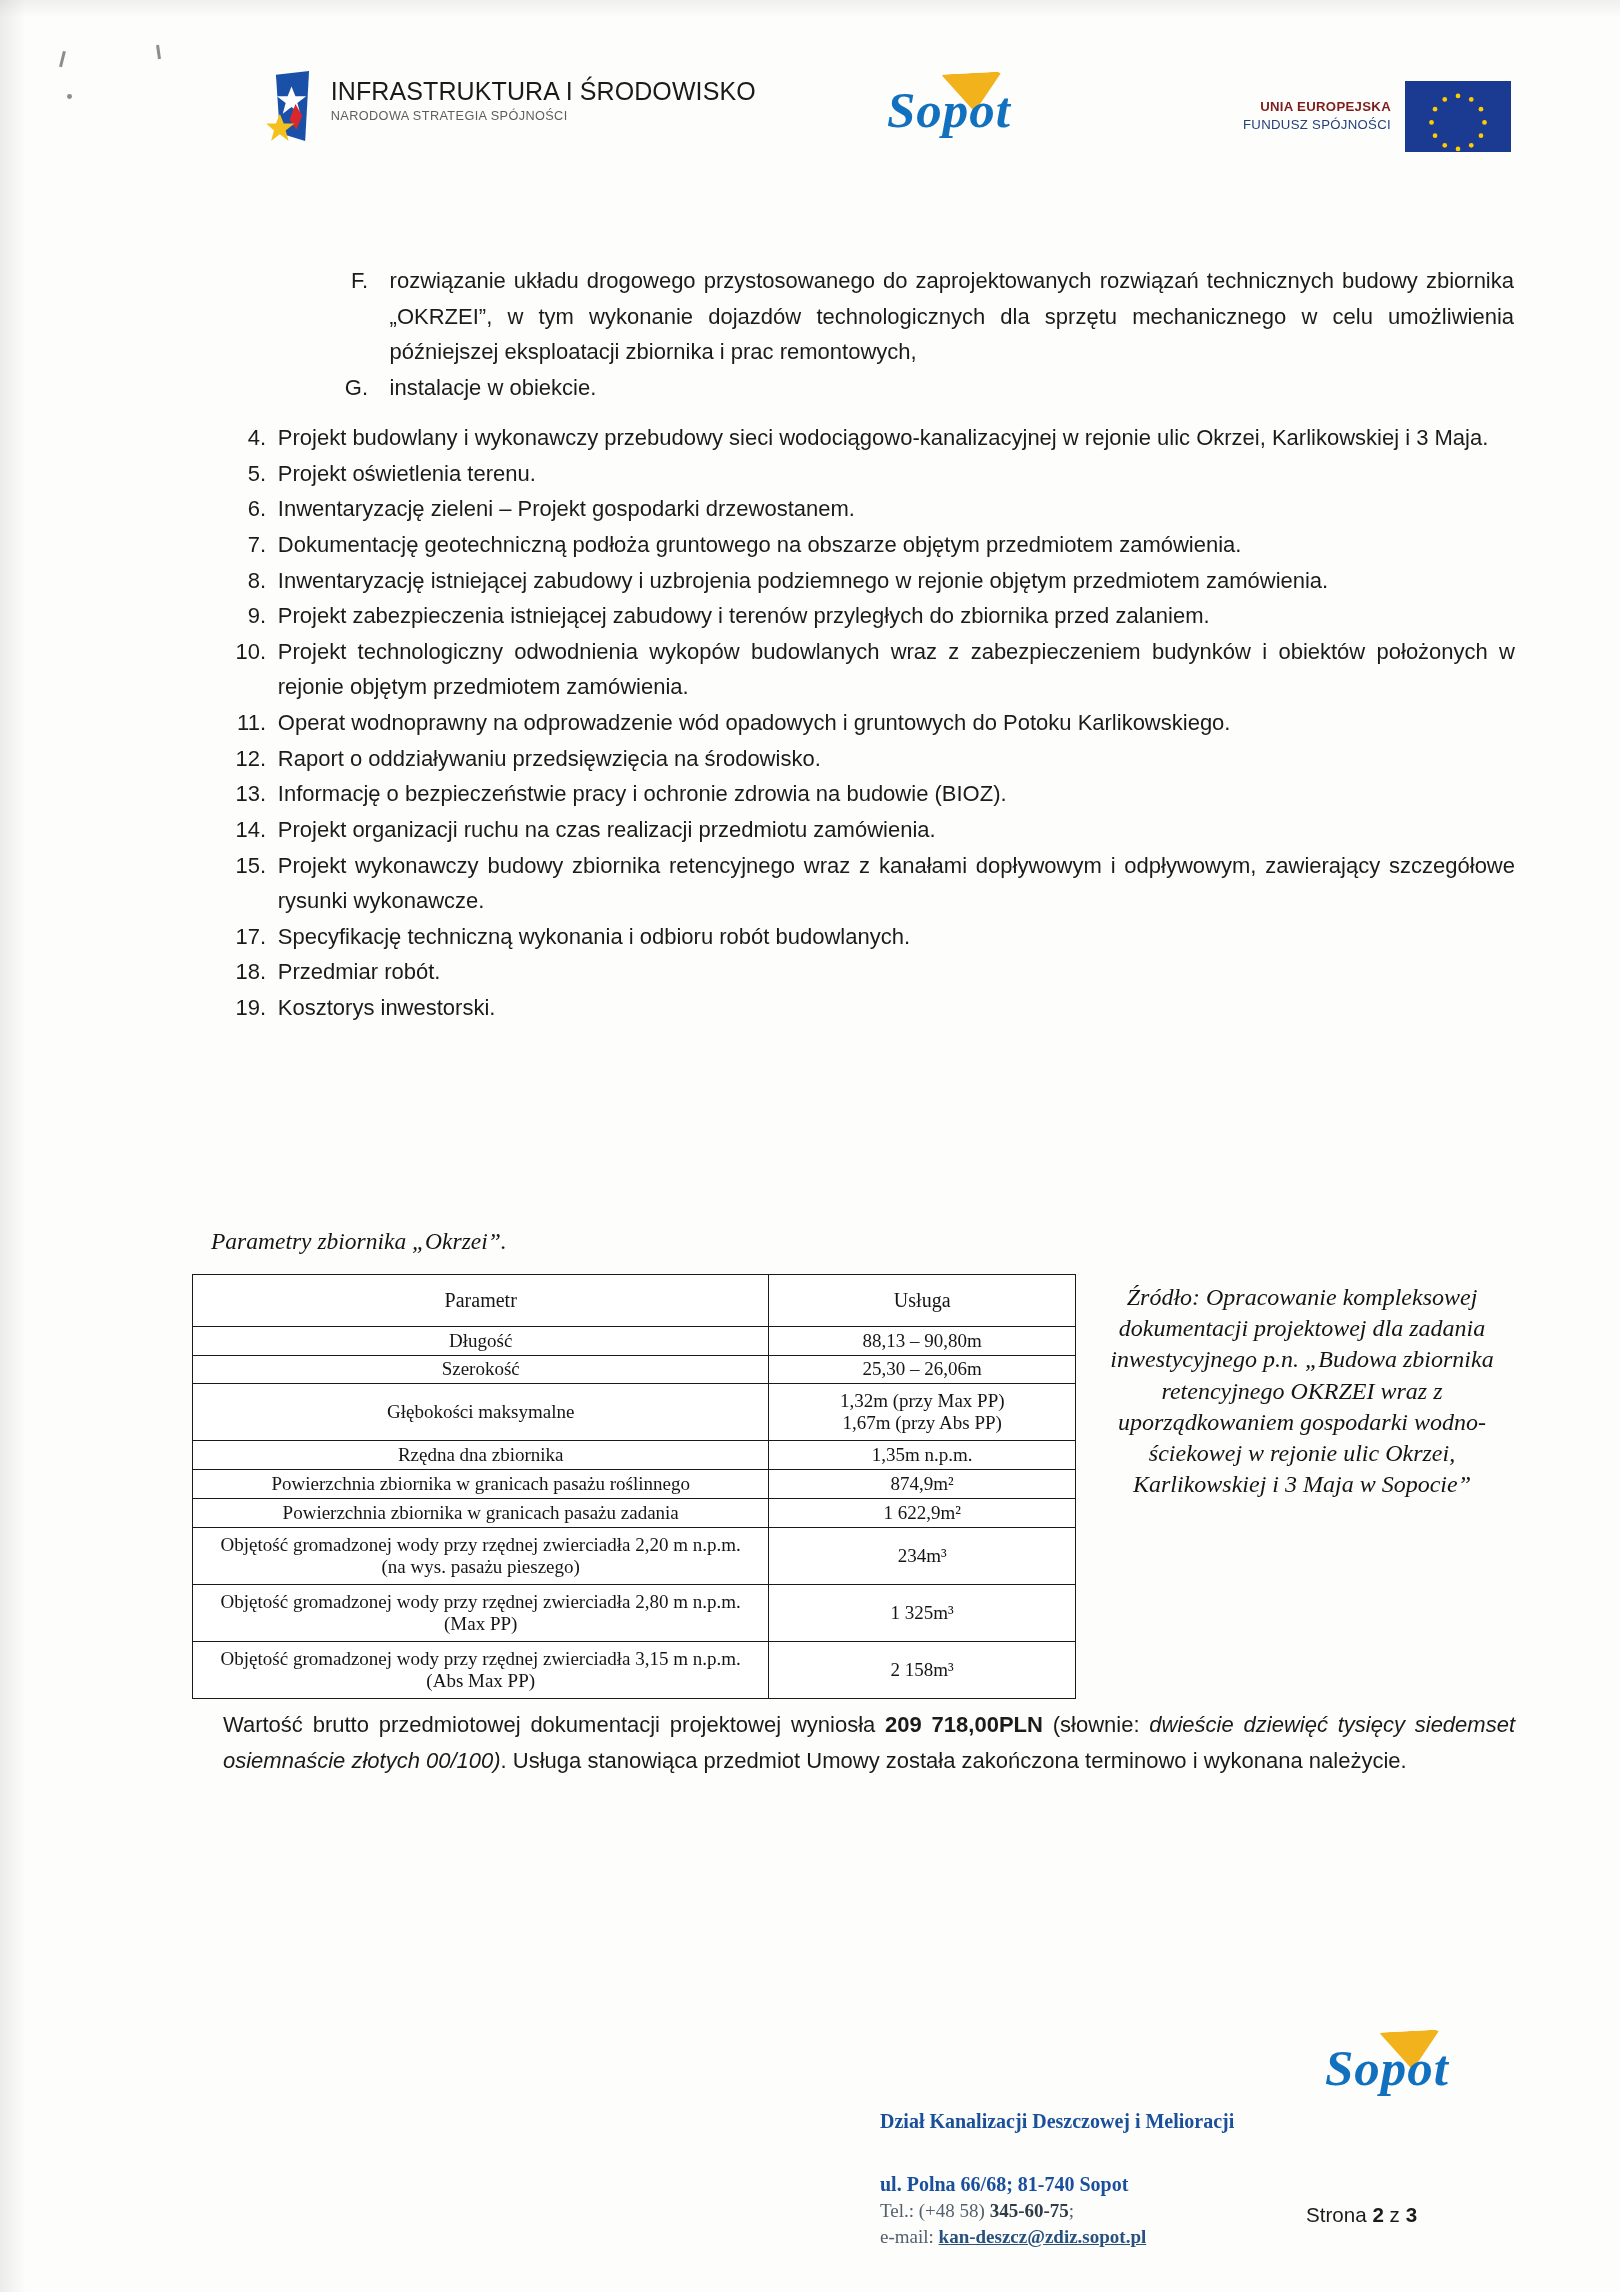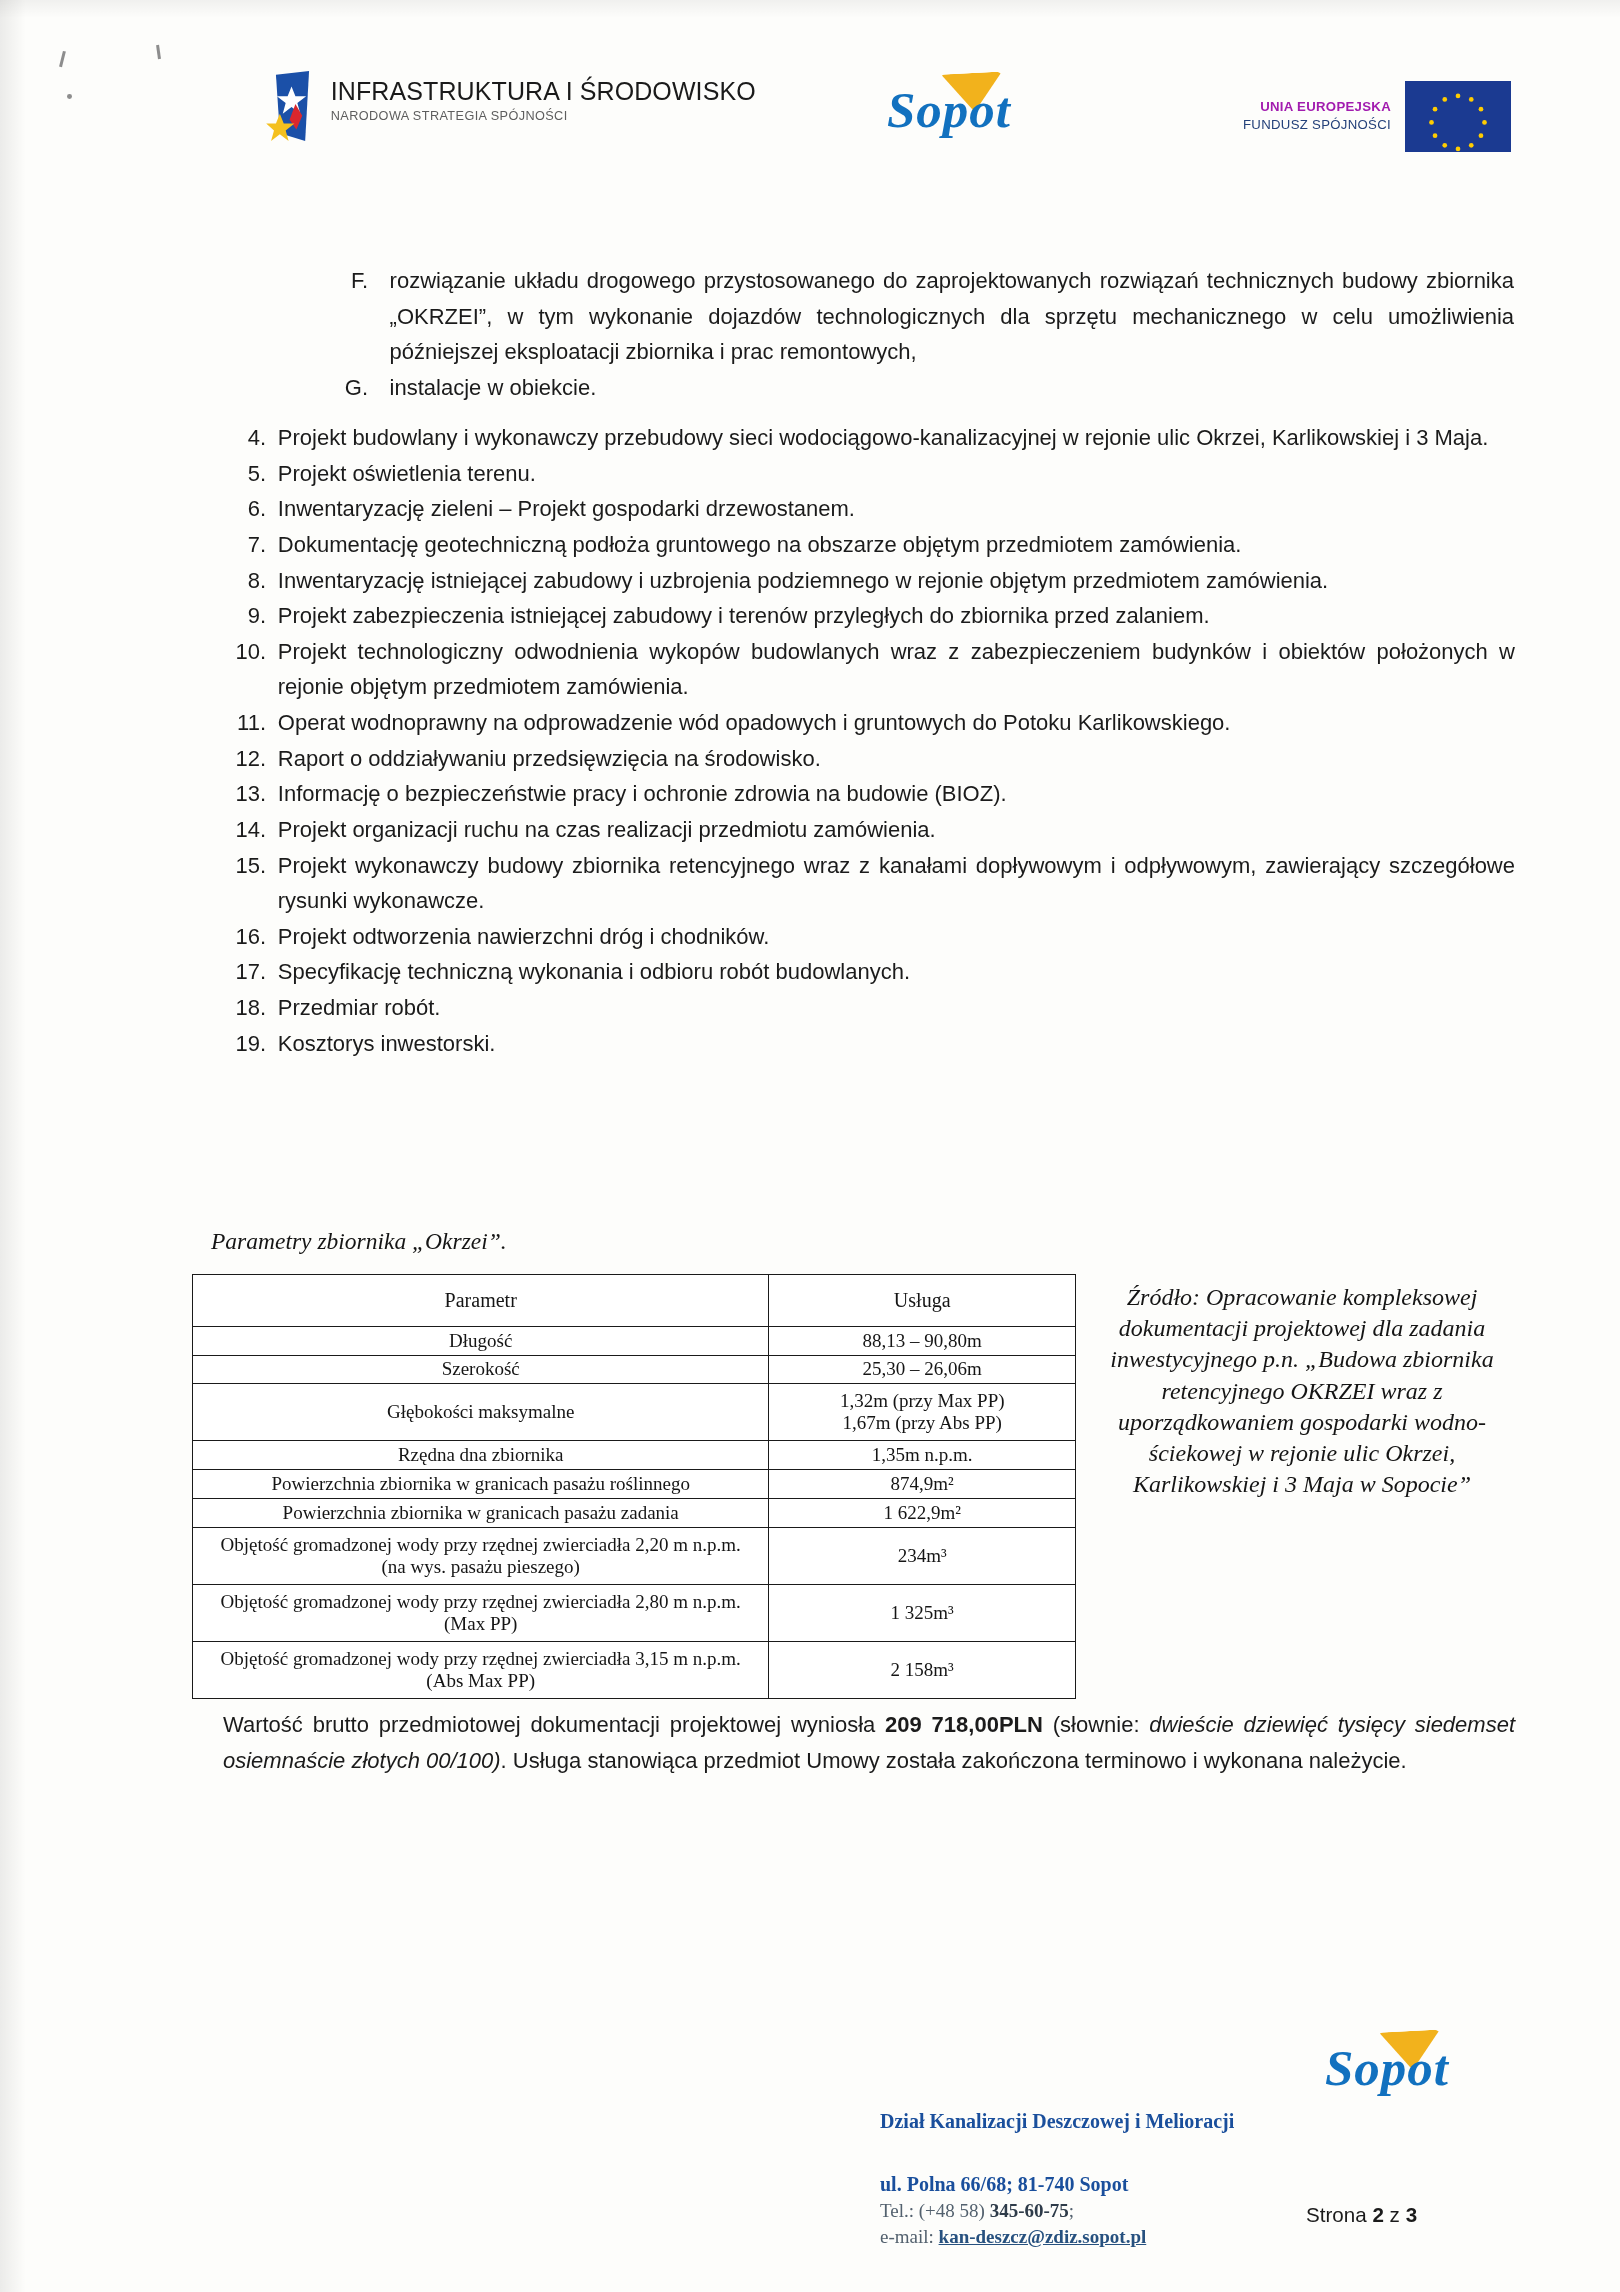--- a/index.html
+++ b/index.html
@@ -104,21 +104,21 @@
     align-items: center;
   }
   .eu-text {
     text-align: right;
     margin-right: 13.7px;
     line-height: 1.4;
   }
   .eu-text .l1 {
     font-size: 13.2px;
     font-weight: bold;
-    color: #a21caf;
+    color: #7f1d1d;
     letter-spacing: 0.3px;
     white-space: nowrap;
   }
   .eu-text .l2 {
     font-size: 13.2px;
     color: #24417a;
     letter-spacing: 0.3px;
     white-space: nowrap;
   }
   .eu-flag {
@@ -384,24 +384,20 @@
     <div class="list-row num-row">
       <div class="marker">14.</div>
       <div class="body-txt">Projekt organizacji ruchu na czas realizacji przedmiotu zamówienia.</div>
     </div>
 
     <div class="list-row num-row">
       <div class="marker">15.</div>
       <div class="body-txt justify-last-left">Projekt wykonawczy budowy zbiornika retencyjnego wraz z kanałami dopływowym i odpływowym, zawierający szczegółowe rysunki wykonawcze.</div>
     </div>
 
-    <div class="list-row num-row">
-      <div class="marker">16.</div>
-      <div class="body-txt">Projekt odtworzenia nawierzchni dróg i chodników.</div>
-    </div>
 
     <div class="list-row num-row">
       <div class="marker">17.</div>
       <div class="body-txt">Specyfikację techniczną wykonania i odbioru robót budowlanych.</div>
     </div>
 
     <div class="list-row num-row">
       <div class="marker">18.</div>
       <div class="body-txt">Przedmiar robót.</div>
     </div>

